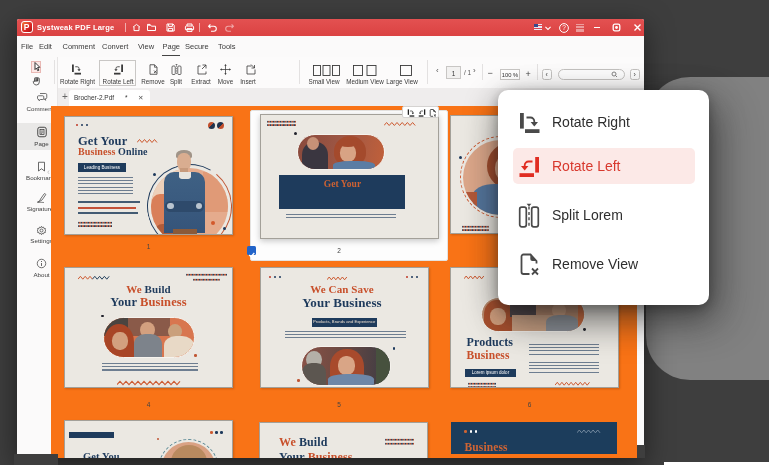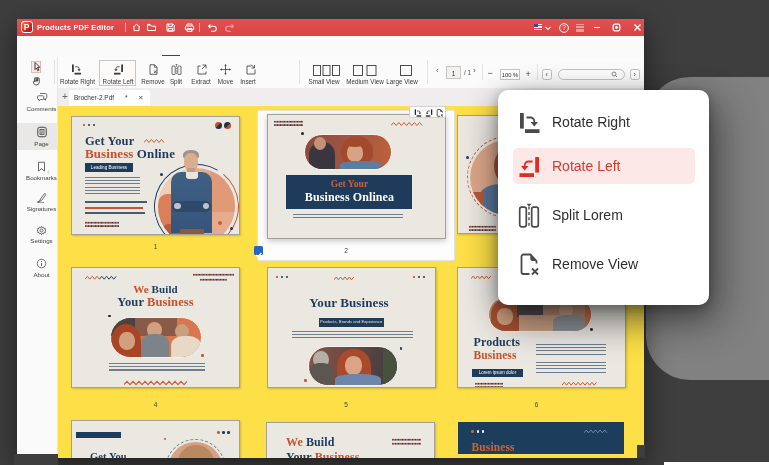--- a/index.html
+++ b/index.html
@@ -21,42 +21,42 @@
 .tlab{position:absolute;font-size:6.3px;color:#3a3a3a;text-align:center;white-space:nowrap;transform:translateX(-50%)}
 .vsep{position:absolute;width:1px;background:#e3e1e1}
 
 #sidebar{position:absolute;left:0;top:38px;width:41px;height:396px;background:#fbfafa;border-right:1px solid #e7e5e5}
 .sbit{position:absolute;left:2px;width:45px;text-align:center;font-size:6.2px;color:#3c3c3c}
 .sbit svg{display:block;margin:0 auto 1px}
 
 #tabbar{position:absolute;left:41px;top:69px;width:586px;height:18px;background:#efeded}
 #tab1{position:absolute;left:11px;top:2px;width:81px;height:16px;background:#fff;border-radius:3px 3px 0 0;font-size:6.5px;color:#333}
 
-#content{position:absolute;left:41px;top:87px;width:586px;height:351.5px;background:#fde047;overflow:hidden}
+#content{position:absolute;left:34px;top:87px;width:586px;height:351.5px;background:#f97316;overflow:hidden}
 .pg{position:absolute;background:#ebe8e2;border:1px solid #a3a099;overflow:hidden;box-shadow:0.5px 1px 2px rgba(0,0,0,.18)}
 .pnum{position:absolute;font-size:6.5px;color:#444;transform:translateX(-50%)}
 
 #popup{position:absolute;left:498px;top:90px;width:211px;height:215px;background:#fff;border-radius:10px;box-shadow:0 12px 34px rgba(25,25,25,.45),0 3px 12px rgba(0,0,0,.28),14px 16px 40px rgba(30,30,30,.3)}
 #pinkrow{position:absolute;left:14.5px;top:58px;width:182px;height:36px;background:#fce9e7;border-radius:5px}
 
 .dot{position:absolute;border-radius:50%}
 .drow{position:absolute;background-image:radial-gradient(circle,#b7502f 34%,transparent 40%),radial-gradient(circle,#28415f 34%,transparent 40%);background-size:3.4px 3.4px,3.4px 3.4px;background-position:0 0,1.7px 0;background-repeat:repeat}
 .tl{position:absolute;font-family:"Liberation Serif",serif;font-weight:bold;white-space:nowrap;letter-spacing:.1px}
 .nv{color:#1e3a5c}.orr{color:#c8502b}
 .lines{position:absolute;background:repeating-linear-gradient(180deg,rgba(32,60,94,.62) 0 1.1px,transparent 1.1px 3.2px)}
 .pill{position:absolute;border:1px solid #f6f3ee;overflow:hidden}
 .ctr{text-align:center;left:0;right:0}
 </style></head><body>
 <div id="stage">
 <div id="gshape"></div>
 <div id="win">
   <div id="tbar">
     <div style="position:absolute;left:4px;top:2.2px;width:12px;height:12px;border-radius:3px;background:linear-gradient(135deg,#f07a3a,#d92525 60%,#a31212);border:1px solid #fff"></div>
     <div style="position:absolute;left:6.8px;top:3.4px;color:#fff;font-weight:bold;font-size:8.5px">P</div>
-    <div class="ttl">Products PDF Editor</div>
+    <div class="ttl">Systweak PDF Large</div>
     <div class="tsep" style="left:108px"></div>
     <svg class="tico" width="11" height="11" style="left:114px" viewBox="0 0 11 11">
           <path d="M2 5.2 5.5 2.4 9 5.2 M3 4.8V8.6H8V4.8" fill="none" stroke="#fff" stroke-width="1"></path>
         </svg>
     <svg class="tico" width="11" height="11" style="left:129px" viewBox="0 0 11 11">
           <path d="M1.5 3.2V8.5H9.5V4.2H5.4L4.4 3.2H1.5Z M1.5 3.2V2.4H4L5 3.4" fill="none" stroke="#fff" stroke-width="1"></path>
         </svg>
     <svg class="tico" width="11" height="11" style="left:148px" viewBox="0 0 11 11">
           <path d="M2 2H8L9.2 3.2V9H2Z M3.6 2V4.4H7.4V2 M3.4 6.4H7.6V9H3.4Z" fill="none" stroke="#fff" stroke-width="1"></path>
         </svg>
@@ -83,20 +83,30 @@
     <div style="position:absolute;left:559px;top:6.3px;width:8px;height:1.2px;background:#d95050"></div>
     <div style="position:absolute;left:559px;top:8.7px;width:8px;height:1.2px;background:#d95050"></div>
     <div style="position:absolute;left:577px;top:8px;width:6px;height:1.4px;background:#fff"></div>
     <svg class="tico" width="9" height="9" style="left:595px;top:4px" viewBox="0 0 9 9">
           <rect x="1.2" y="1.2" width="6.6" height="6.6" rx="1.6" fill="none" stroke="#fff" stroke-width="1.3"></rect>
           <circle cx="4.5" cy="4.5" r="1.4" fill="#fff"></circle>
         </svg>
     <svg class="tico" width="9" height="9" style="left:615.5px;top:4px" viewBox="0 0 9 9">
           <path d="M1.5 1.5 7.5 7.5 M7.5 1.5 1.5 7.5" stroke="#fff" stroke-width="1.4"></path>
         </svg>
+  </div>
+  <div id="menubar">
+    <span style="left:4px">File</span>
+        <span style="left:22px">Edit</span>
+    <span style="left:45.5px">Comment</span>
+        <span style="left:85px">Convert</span>
+    <span style="left:121px">View</span>
+        <span style="left:145.5px">Page</span>
+    <span style="left:168px">Secure</span>
+        <span style="left:201px">Tools</span>
   </div>
   <div id="menuline"></div>
   <div id="toolbar">
     <svg class="abs" width="11" height="11" style="left:54px;top:7px" viewBox="0 0 20 22">
           <rect x="1" y="1" width="3.6" height="15" fill="#3a3a3a"></rect>
           <rect x="6" y="17.5" width="13" height="3.6" fill="#3a3a3a"></rect>
           <path d="M7.5 5.5 H11.5 A3.6 3.6 0 0 1 15.1 9.1 V11.5" fill="none" stroke="#3a3a3a" stroke-width="1.7"></path>
           <path d="M11.8 10.6 H18.4 L15.1 14.6 Z" fill="#3a3a3a"></path>
         </svg>
     <div class="tlab" style="left:60.5px;top:21px">Rotate Right</div>
@@ -240,21 +250,21 @@
     <div class="pg" style="left:13px;top:10px;width:169px;height:119px">
       <div class="dot" style="left:11px;top:7px;width:2.4px;height:2.4px;background:#bf3a28"></div>
       <div class="dot" style="left:16px;top:7px;width:2.4px;height:2.4px;background:#1e3a5c"></div>
       <div class="dot" style="left:21px;top:7px;width:2.4px;height:2.4px;background:#1e3a5c"></div>
       <div class="dot" style="left:143px;top:5px;width:7px;height:7px;background:linear-gradient(135deg,#c14e2b 50%,#22334d 50%)"></div>
       <div class="dot" style="left:151.5px;top:5px;width:7px;height:7px;background:linear-gradient(315deg,#c14e2b 50%,#22334d 50%)"></div>
       <div class="tl nv" style="left:13px;top:17px;font-size:12.5px">Get Your</div>
       <svg class="abs" width="21" height="6" style="left:72px;top:21px" viewBox="0 0 21 6">
             <polyline points="0,4.5 2.5,1.5 5,4.5 7.5,1.5 10,4.5 12.5,1.5 15,4.5 17.5,1.5 20,4.5" fill="none" stroke="#cd5a31" stroke-width="1"></polyline>
           </svg>
-      <div class="tl" style="left:13px;top:29px;font-size:13px"><span class="orr">Business</span> <span class="nv">Online</span></div>
+      <div class="tl" style="left:13px;top:29px;font-size:10px"><span class="orr">Business</span> <span class="nv">Online</span></div>
       <div class="abs" style="left:13px;top:45.5px;width:48px;height:9.5px;background:#1e3b5c;color:#fff;font-size:4.6px;text-align:center;line-height:9.5px">Leading Business</div>
       <div class="lines" style="left:13px;top:60px;width:55px;height:16.5px"></div>
       <div class="abs" style="left:13px;top:84px;width:62px;height:2.2px;background:#26425f;opacity:.85"></div>
       <div class="abs" style="left:13px;top:89.5px;width:58px;height:2.2px;background:#c04127;opacity:.9"></div>
       <div class="abs" style="left:13px;top:95px;width:60px;height:2.2px;background:#26425f;opacity:.85"></div>
       <div class="drow" style="left:13px;top:104px;width:34px;height:6.5px"></div>
       <div class="abs" style="left:82px;top:46.5px;width:85px;height:85px;border:1px solid;border-color:#1e3a5c transparent transparent #1e3a5c;border-radius:50%;transform:rotate(-15deg)"></div>
       <div class="abs" style="left:82px;top:46.5px;width:85px;height:85px;border:1px solid;border-color:transparent #c05634 #c05634 transparent;border-radius:50%;transform:rotate(-5deg)"></div>
       <div class="abs" style="left:86px;top:50.5px;width:77px;height:77px;border-radius:50%;overflow:hidden;background:#e5ab8d">
         <div class="abs" style="left:0;top:0;width:34px;height:36px;background:#ecd0ba"></div>
@@ -285,21 +295,20 @@
         <div class="abs" style="left:4px;top:7px;width:26px;height:29px;background:#3a3640;border-radius:45% 45% 0 0"></div>
         <div class="abs" style="left:9px;top:2px;width:12px;height:13px;background:#c69177;border-radius:50%"></div>
         <div class="abs" style="left:36px;top:1px;width:32px;height:30px;background:#a44a2c;border-radius:50% 50% 42% 42%"></div>
         <div class="abs" style="left:42px;top:9px;width:16px;height:18px;background:#d8a384;border-radius:46%"></div>
         <div class="abs" style="left:40px;top:4px;width:20px;height:8px;background:#a44a2c;border-radius:50%"></div>
         <div class="abs" style="left:35px;top:26px;width:42px;height:10px;background:#5b7da4;border-radius:40% 40% 0 0"></div>
       </div>
       <div class="dot" style="left:33.5px;top:17px;width:3px;height:3px;background:#20222b"></div>
       <div class="abs" style="left:18.8px;top:59.6px;width:126px;height:33.7px;background:#1e3b5c">
         <div class="tl ctr" style="top:4px;font-size:9.5px;color:#cd6233;text-align:center">Get Your</div>
-        <div class="tl ctr" style="top:15px;font-size:12px;color:#fff;text-align:center">Business Onlinea</div>
       </div>
       <div class="lines" style="left:25px;top:99px;width:110px;height:6px"></div>
     </div>
 
     <div class="pg" style="left:399px;top:9px;width:169px;height:119px">
       <div class="abs" style="left:9px;top:20.4px;width:82px;height:82px;border:1px dashed #cd5a31;border-radius:50%"></div>
       <div class="abs" style="left:12.4px;top:23.8px;width:75px;height:75px;border-radius:50%;overflow:hidden;background:#dca78a">
         <div class="abs" style="left:24px;top:2px;width:50px;height:48px;background:#a04b2c;border-radius:50% 40% 50% 50%"></div>
         <div class="abs" style="left:32px;top:16px;width:22px;height:25px;background:#d8a384;border-radius:46%"></div>
         <div class="abs" style="left:10px;top:44px;width:62px;height:31px;background:#54759c;border-radius:35% 35% 0 0"></div>
@@ -339,20 +348,21 @@
     <div class="pg" style="left:209px;top:161px;width:169px;height:121px">
       <div class="dot" style="left:7.5px;top:8px;width:2.4px;height:2.4px;background:#bf3a28"></div>
       <div class="dot" style="left:12.5px;top:8px;width:2.4px;height:2.4px;background:#1e3a5c"></div>
       <div class="dot" style="left:17.5px;top:8px;width:2.4px;height:2.4px;background:#1e3a5c"></div>
       <svg class="abs" width="22" height="5" style="left:66px;top:7.5px" viewBox="0 0 22 5">
             <polyline points="0,3.8 2.2,1 4.4,3.8 6.6,1 8.8,3.8 11,1 13.2,3.8 15.4,1 17.6,3.8 19.8,1" fill="none" stroke="#cd5a31" stroke-width="1"></polyline>
           </svg>
       <div class="dot" style="left:145px;top:8px;width:2.4px;height:2.4px;background:#bf3a28"></div>
       <div class="dot" style="left:150px;top:8px;width:2.4px;height:2.4px;background:#1e3a5c"></div>
       <div class="dot" style="left:155px;top:8px;width:2.4px;height:2.4px;background:#1e3a5c"></div>
+      <div class="tl ctr orr" style="top:15px;font-size:11px;text-align:center;right:5px">We Can Save</div>
       <div class="tl ctr nv" style="top:27px;font-size:13px;text-align:center;right:5px">Your Business</div>
       <div class="abs" style="left:50.7px;top:50px;width:65px;height:8.5px;background:#1e3b5c;color:#efe0d0;font-size:4.2px;text-align:center;line-height:8.5px;white-space:nowrap">Products, Brands and Experience</div>
       <div class="lines" style="left:24px;top:63px;width:121px;height:7.5px"></div>
       <div class="pill" style="left:39.5px;top:78px;width:90px;height:39.5px;border-radius:20px;background:linear-gradient(95deg,#8a5247,#6e4a42 40%,#3a3b44)">
         <div class="abs" style="left:4px;top:4px;width:16px;height:17px;background:#b4b0a8;border-radius:50%"></div>
         <div class="abs" style="left:0px;top:16px;width:24px;height:24px;background:#5c5650;border-radius:40% 40% 0 0"></div>
         <div class="abs" style="left:28px;top:2px;width:34px;height:36px;background:#a84a2c;border-radius:48% 48% 30% 30%"></div>
         <div class="abs" style="left:36px;top:9px;width:17px;height:19px;background:#d9a586;border-radius:46%"></div>
         <div class="abs" style="left:26px;top:27px;width:46px;height:13px;background:#6e87a8;border-radius:40% 40% 0 0"></div>
         <div class="abs" style="left:74px;top:0;width:16px;height:40px;background:#47513e"></div>

